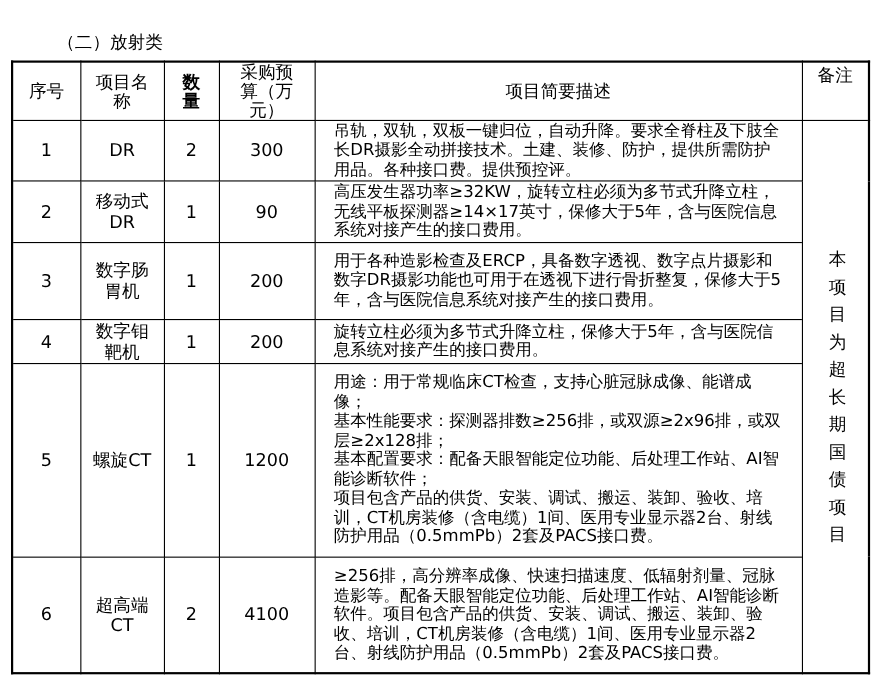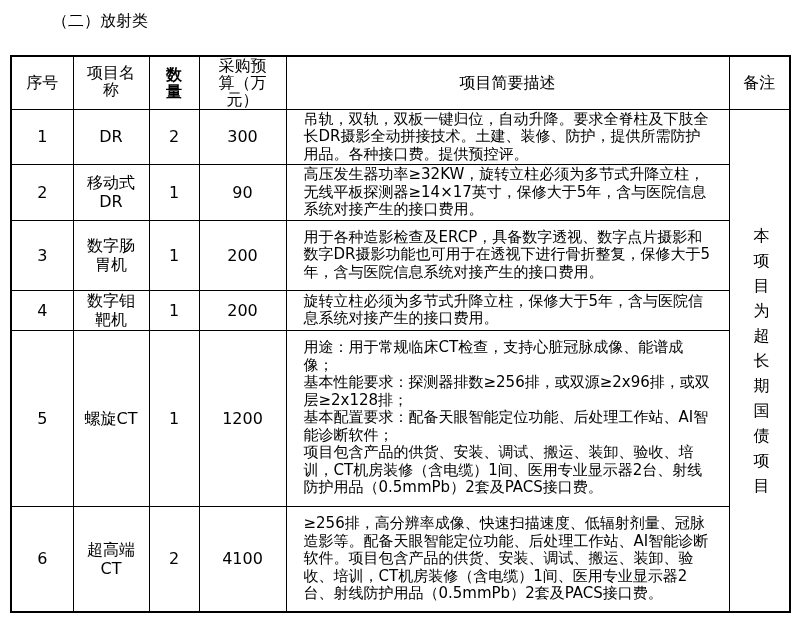--- a/index.html
+++ b/index.html
@@ -4,43 +4,43 @@
 <style>
   html,body{margin:0;padding:0;background:#ffffff;}
   .page{
     position:relative;
     width:798px;height:622px;
     background:#ffffff;color:#000000;
     font-family:"DejaVu Sans","Liberation Sans",sans-serif;
     overflow:hidden;
   }
   .title{
-    position:absolute;left:52px;top:11px;
+    position:absolute;left:52px;top:29px;
     font-size:16px;line-height:20px;
   }
   table.proc{
     position:absolute;left:10px;top:55px;
     width:779px;
     border-collapse:collapse;table-layout:fixed;
     border:2px solid #000;
   }
   th,td{
     border:1px solid #000;
     font-weight:normal;
     font-size:16px;
     text-align:center;
     vertical-align:middle;
     padding:0;
     overflow:hidden;
   }
   th{line-height:17px;}
-  .th-name{padding:0 11px;word-break:break-all;font-family:Liberation Mono, monospace;}
+  .th-name{padding:0 11px;word-break:break-all;}
   .th-qty{padding:0 10px;word-break:break-all;font-weight:bold;}
   .th-budget{padding:0 14px;word-break:break-all;}
-  .th-remark{vertical-align:top;padding-top:17px;margin-left:28px;}
+  .th-remark{vertical-align:top;padding-top:3px;margin-left:28px;}
   .c-seq,.c-qty,.c-budget{line-height:19px;}
   .c-name{word-break:break-all;padding:0 11px;line-height:19px;margin-top:19px;}
   .c-desc{
     font-size:15px;line-height:17.5px;
     text-align:left;vertical-align:middle;
     padding:1px 17px;
     word-break:break-all;
     white-space:pre-line;
   }
   .c-remark{vertical-align:middle;padding:0 24px;}

